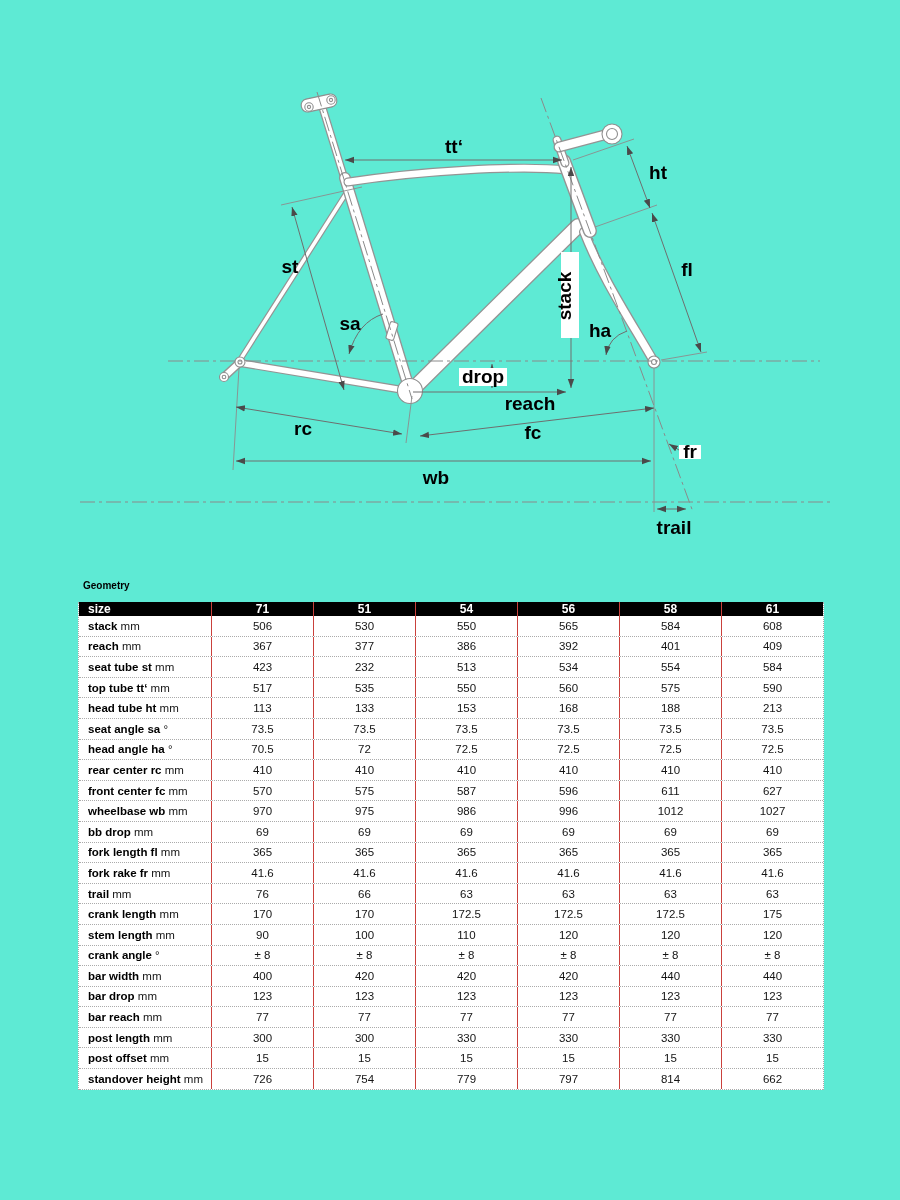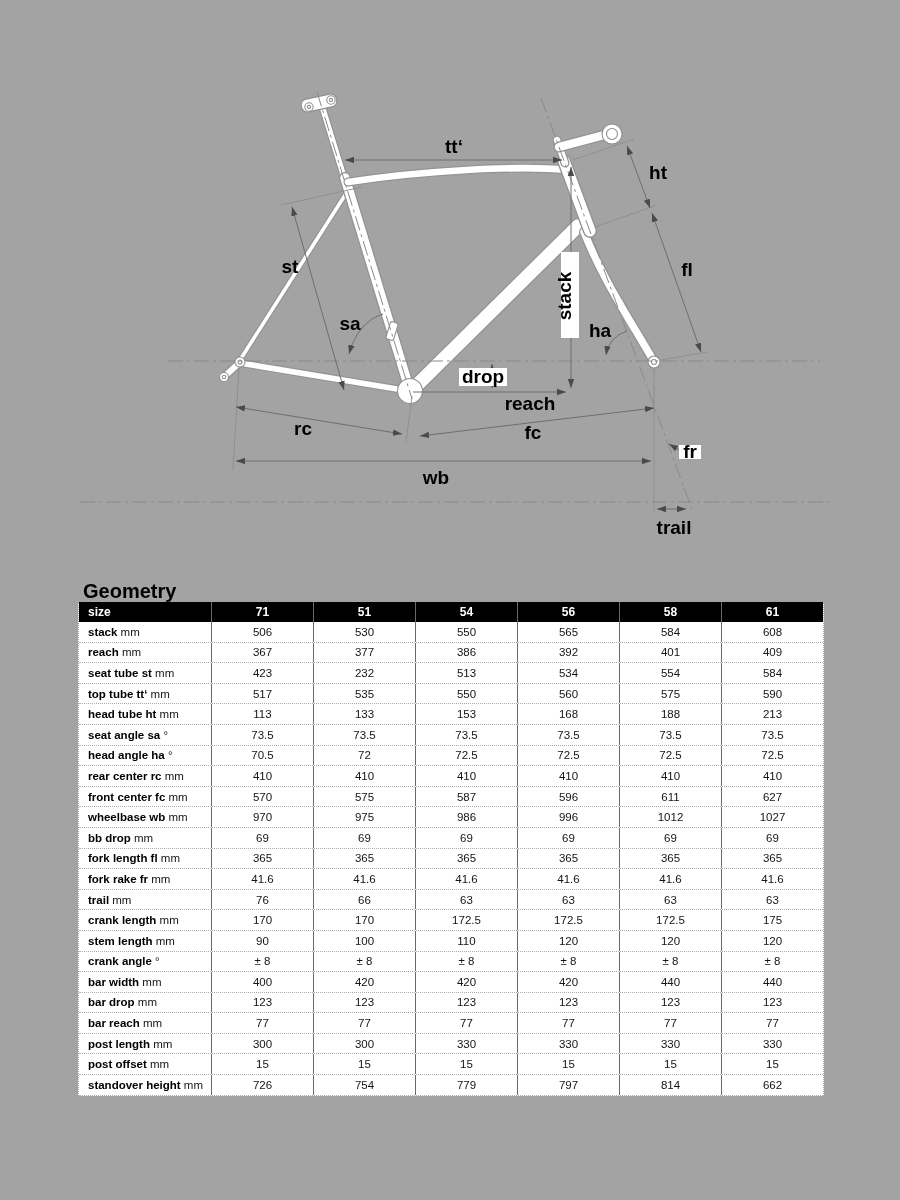--- a/index.html
+++ b/index.html
@@ -2,46 +2,46 @@
 <html><head>
 <meta charset="utf-8">
 <style>
   * { margin:0; padding:0; box-sizing:border-box; }
   html,body { background:#ffffff; }
   body {
     width:900px; height:1200px; position:relative;
     font-family:"Liberation Sans","DejaVu Sans",sans-serif;
     color:#111;
   }
-  .page { position:absolute; inset:0; background:#a3a3a3; }
+  .page { position:absolute; inset:0; background:#5eead4; }
 
   
   .diagram { position:absolute; left:0; top:0; width:900px; height:560px; }
   svg text.dlabel {
     font-family:"Liberation Sans","DejaVu Sans",sans-serif;
     font-weight:bold; font-size:19px; fill:#000;
   }
 
   
   .geo-title {
     position:absolute; left:83px; top:580px;
-    font-size:20px; font-weight:bold; color:#000;
+    font-size:10px; font-weight:bold; color:#000;
   }
   .geo-table {
     position:absolute; left:78px; top:602px; width:746px;
     font-size:11.5px; color:#141414;
     border-left:1px dotted #ababab; border-right:1px dotted #ababab;
     background:#fff;
   }
   .tr {
     display:flex; align-items:stretch; height:20.6px;
     border-bottom:1px dotted #ababab;
   }
   .tr.thead {
-    height:20px; background:#000; color:#fff; font-weight:bold;
+    height:14px; background:#000; color:#fff; font-weight:bold;
     font-size:12px; border-bottom:none;
   }
   .td { display:flex; align-items:center; }
   .td.label { width:132px; padding-left:9px; }
   .td.val   { flex:1; justify-content:center; border-left:1px solid #c9413c; text-align:center; }
   .rname { font-weight:bold; color:#000; }
   .runit { font-weight:normal; white-space:pre; }
 </style>
 </head>
 <body>

